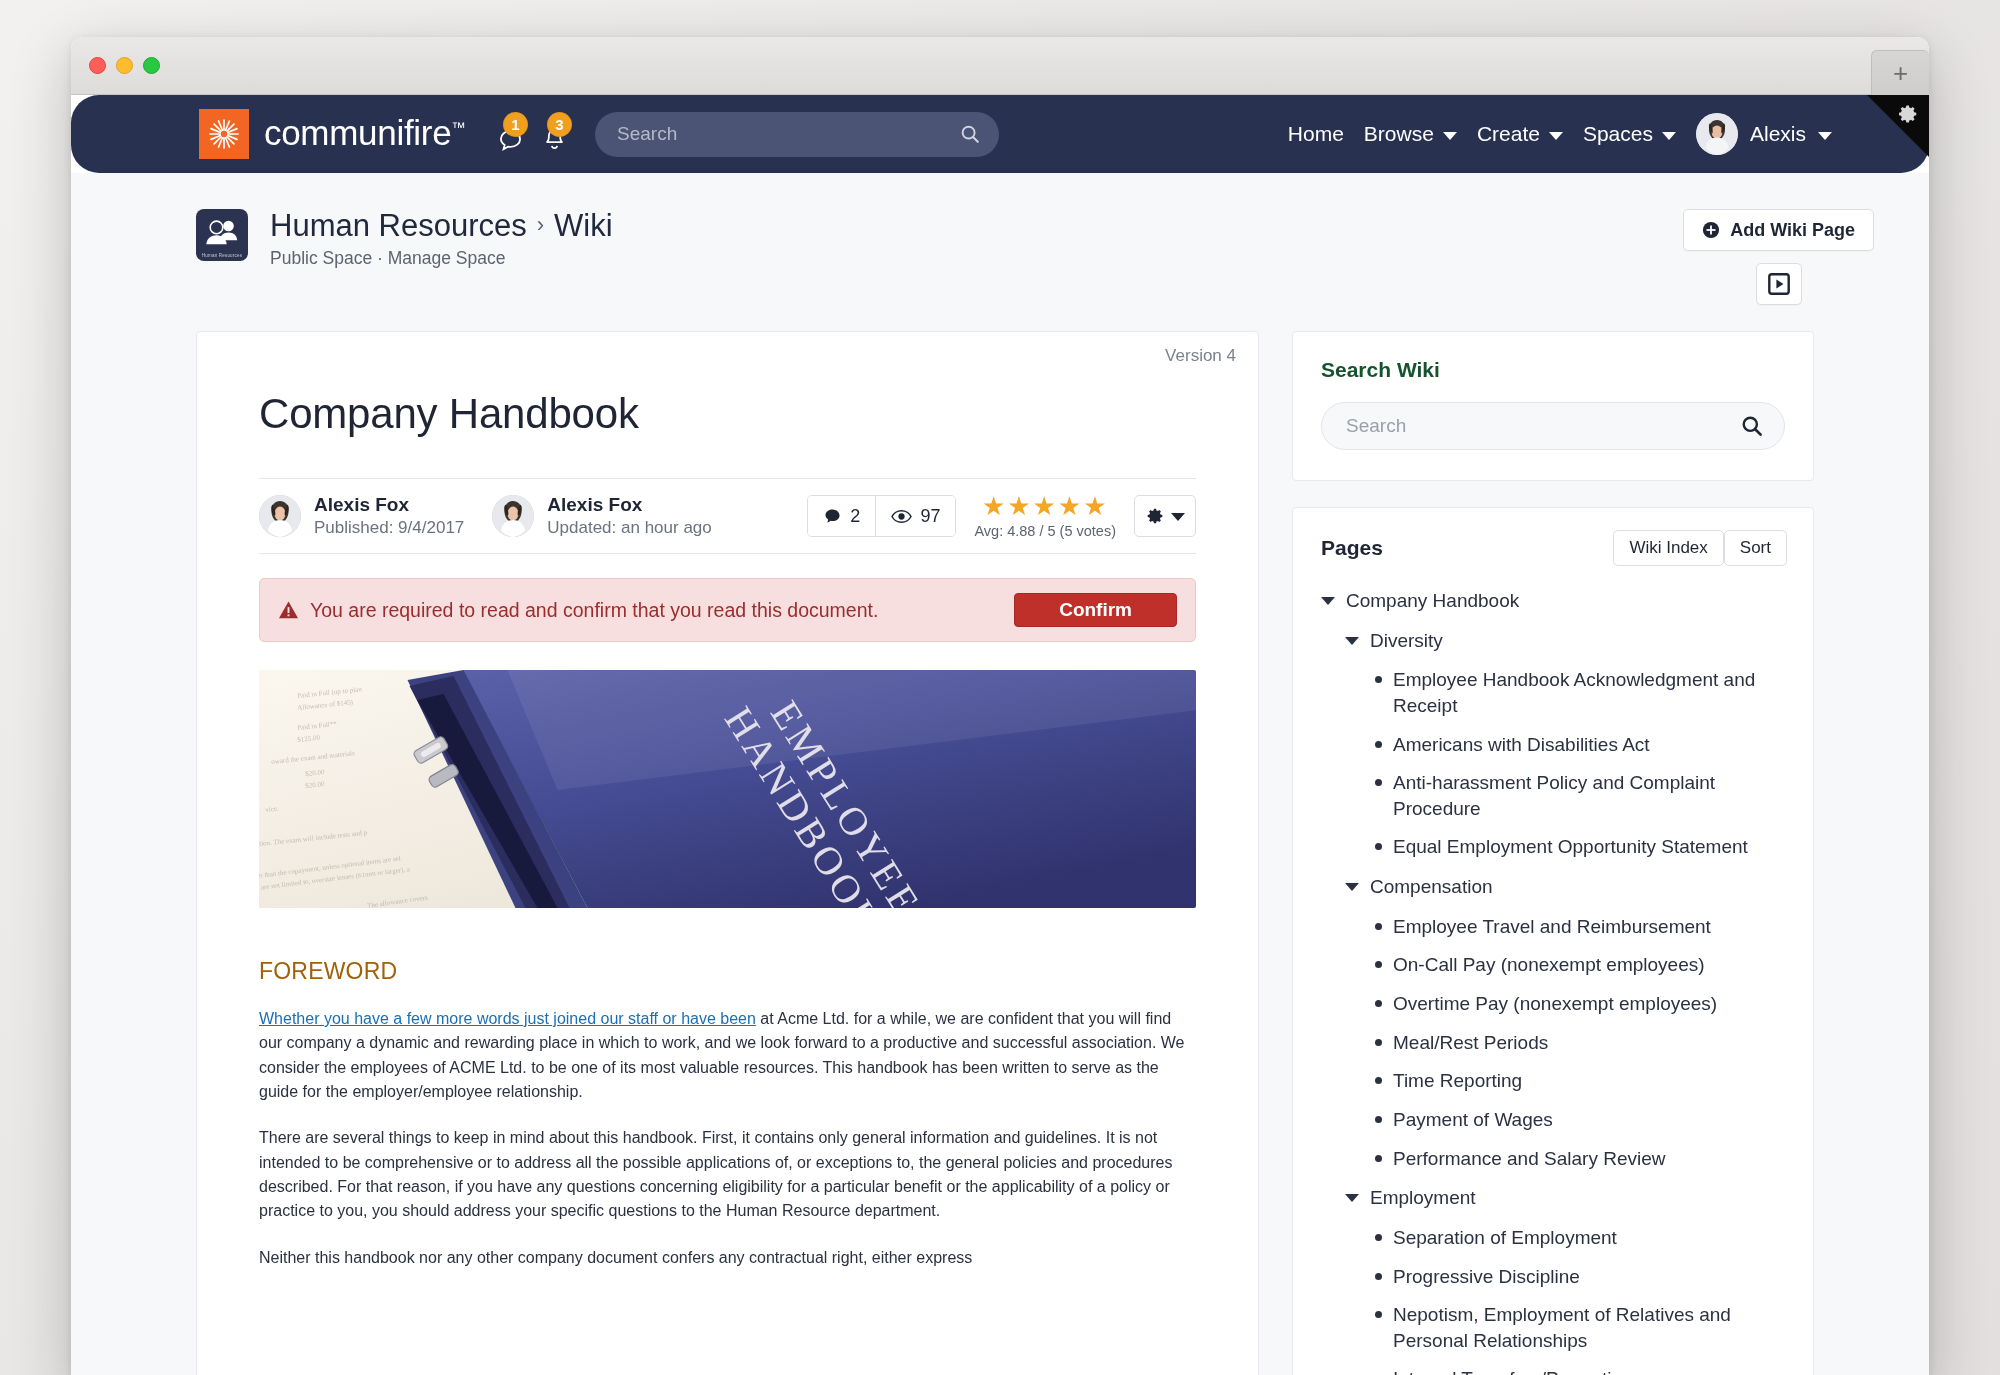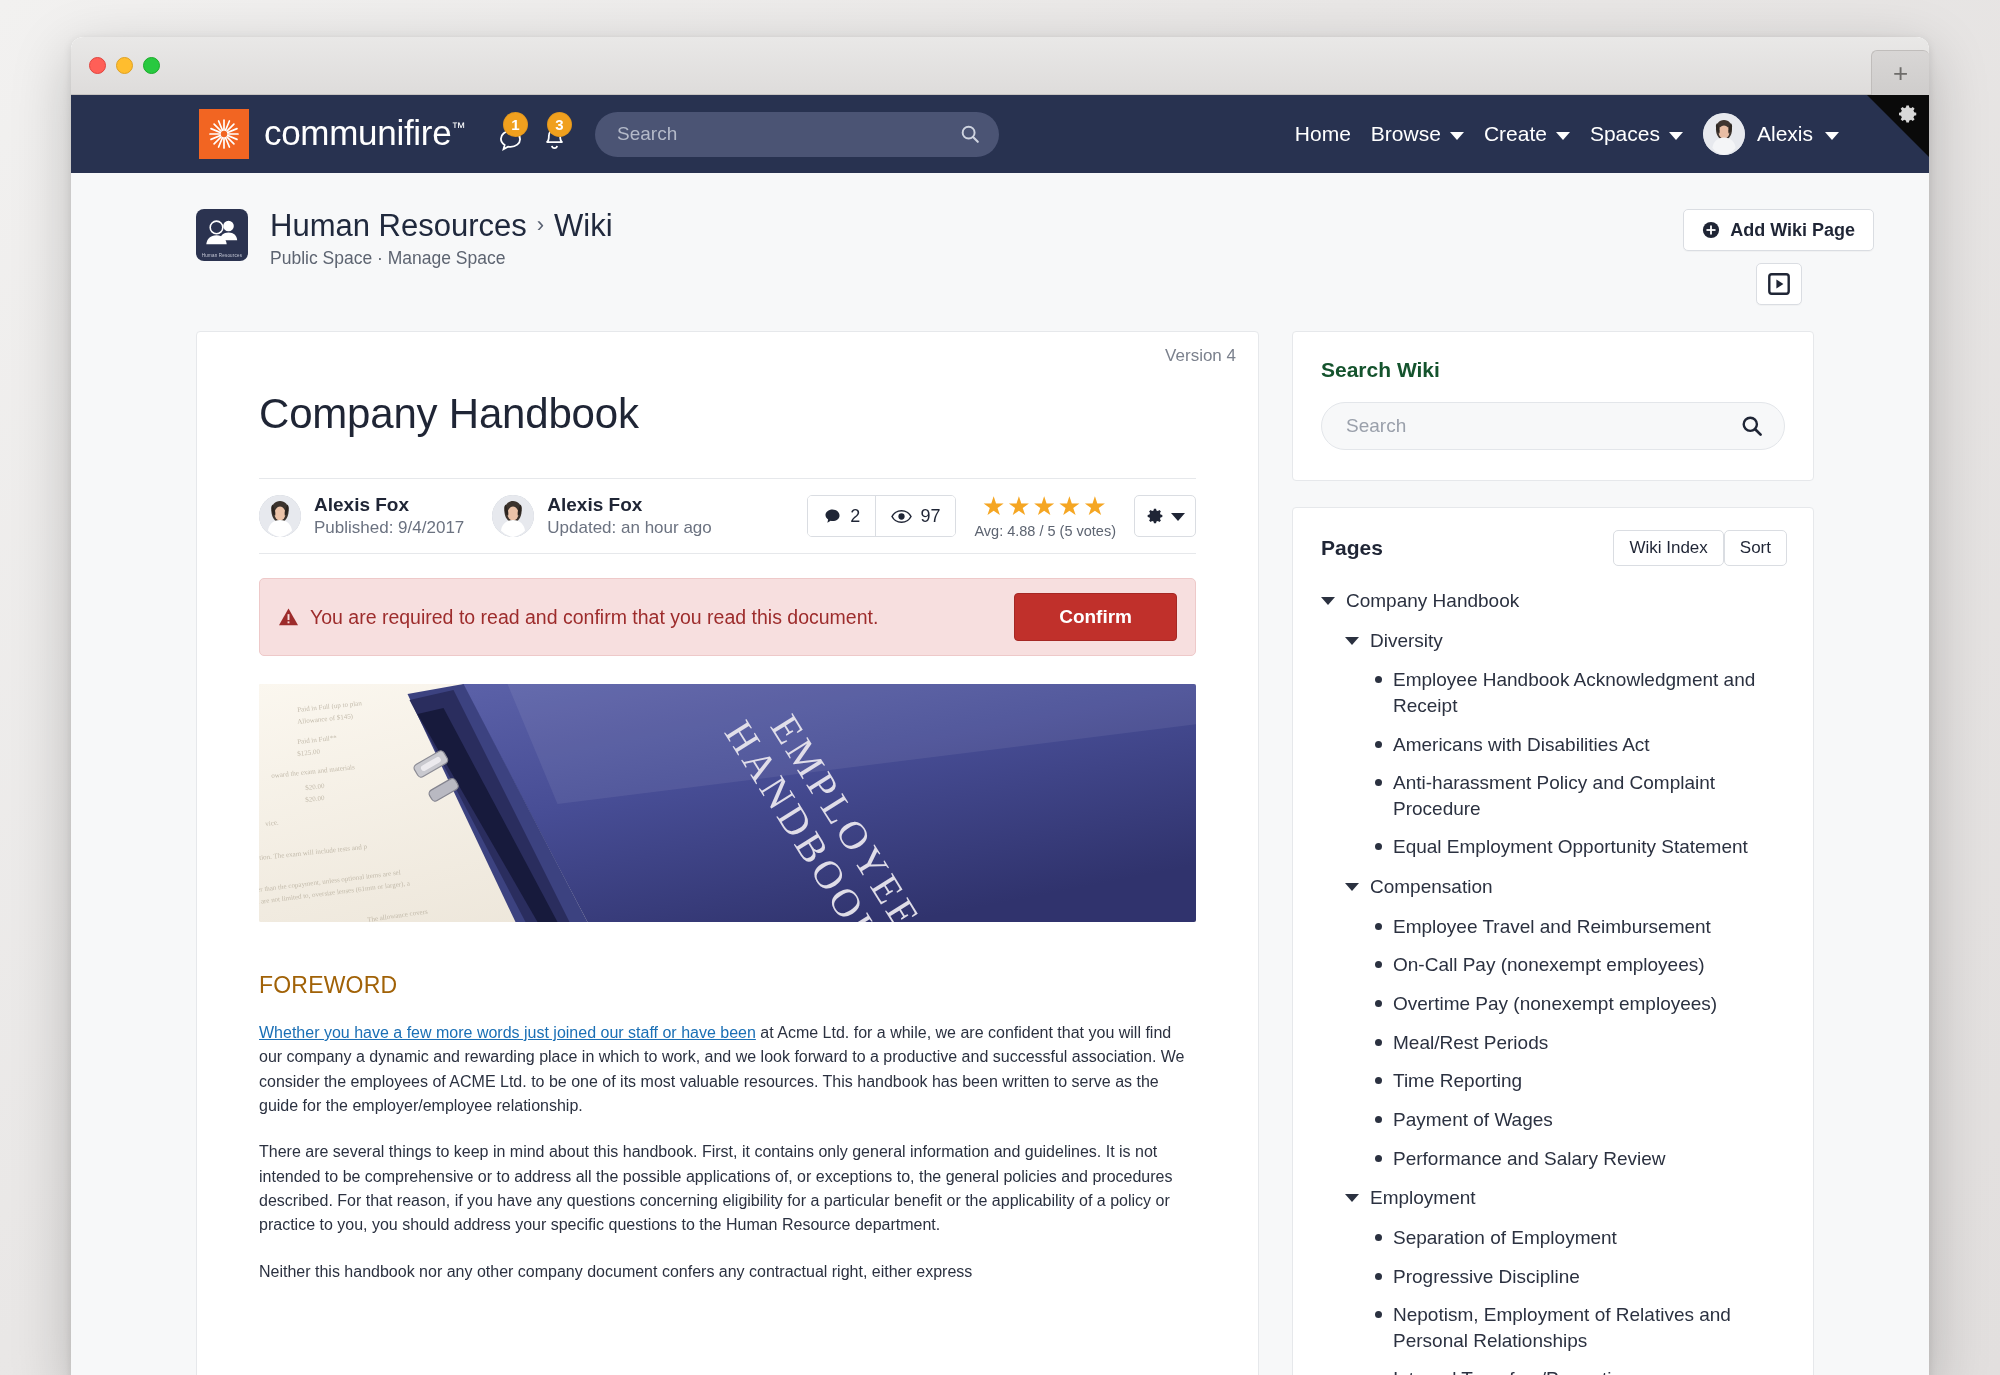--- a/index.html
+++ b/index.html
@@ -47,21 +47,22 @@
     color: #6e6c6a; font-size: 26px; font-weight: 300; line-height: 1;
   }
 
   
   .appbar {
     position: relative;
     height: 78px;
     background: #283250;
     display: flex;
     align-items: center;
-    padding: 0 5px 0 28px;
+    padding: 0 12px 0 28px;
+    border-radius: 28px;
   }
   .corner-flag {
     position: absolute; right: 0; top: 0;
     width: 62px; height: 62px;
     background: #0a0a0a;
     clip-path: polygon(100% 0, 100% 100%, 0 0);
     z-index: 4;
   }
   .corner-gear {
     position: absolute; right: 10px; top: 8px;
@@ -206,21 +207,21 @@
     margin-top: 24px;
     background: #f7dfdf; border: 1px solid #eec9c9; border-radius: 5px;
     display: flex; align-items: center; padding: 14px 18px;
     min-height: 60px;
   }
   .alert-text { color: #9d2c2c; font-size: 19.5px; display: flex; align-items: center; gap: 11px; }
   .btn-confirm {
     margin-left: auto; background: #c0302b; color: #fff;
     border: 1px solid #a52824; border-radius: 4px;
     font-size: 19px; font-weight: 600;
-    padding: 12px 44px; cursor: pointer; font-family: inherit;
+    padding: 5px 44px; cursor: pointer; font-family: inherit;
   }
 
   
   .hero {
     margin-top: 28px; width: 100%; height: 238px;
     border-radius: 2px; overflow: hidden; position: relative;
     background: #f1ece3;
   }
 
   .section-h { margin-top: 50px; font-size: 23px; color: #a16207; font-weight: 400; letter-spacing: 0.2px;}

